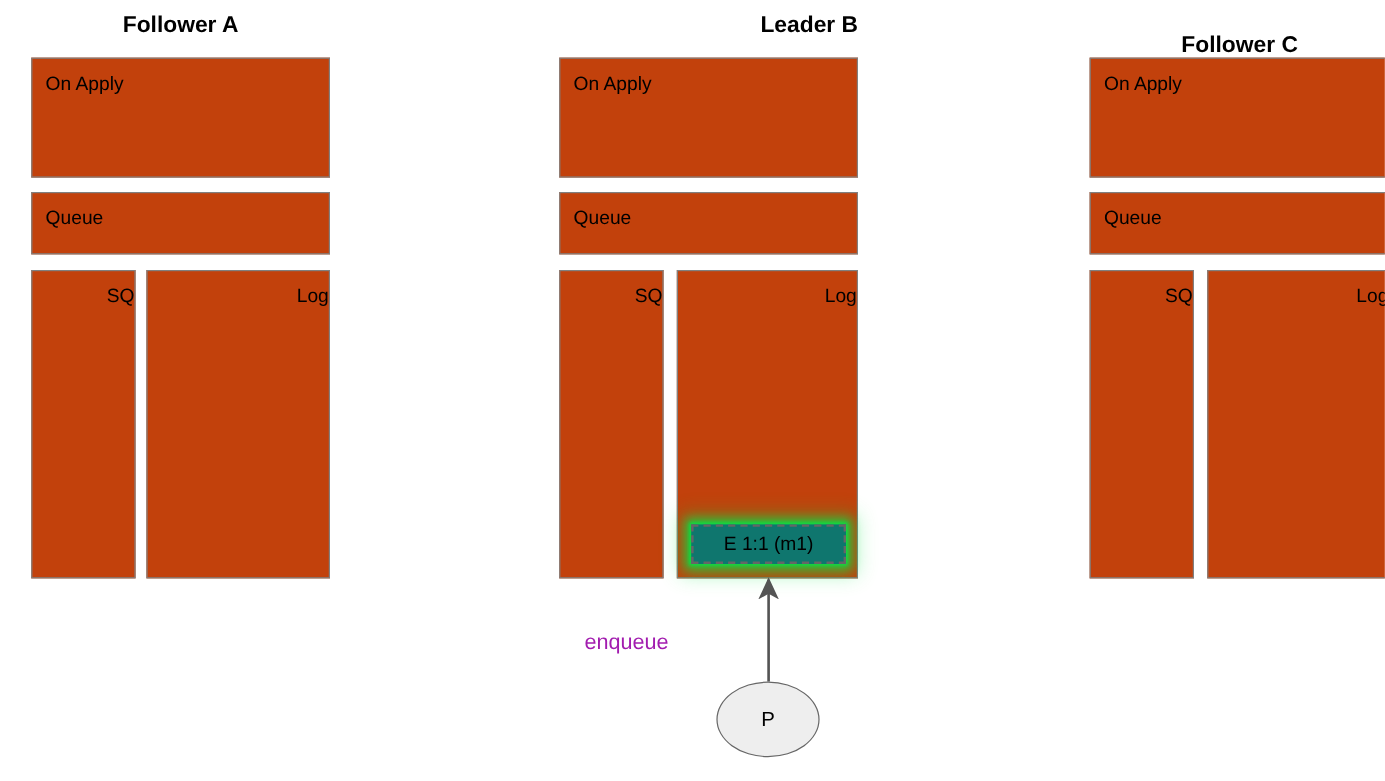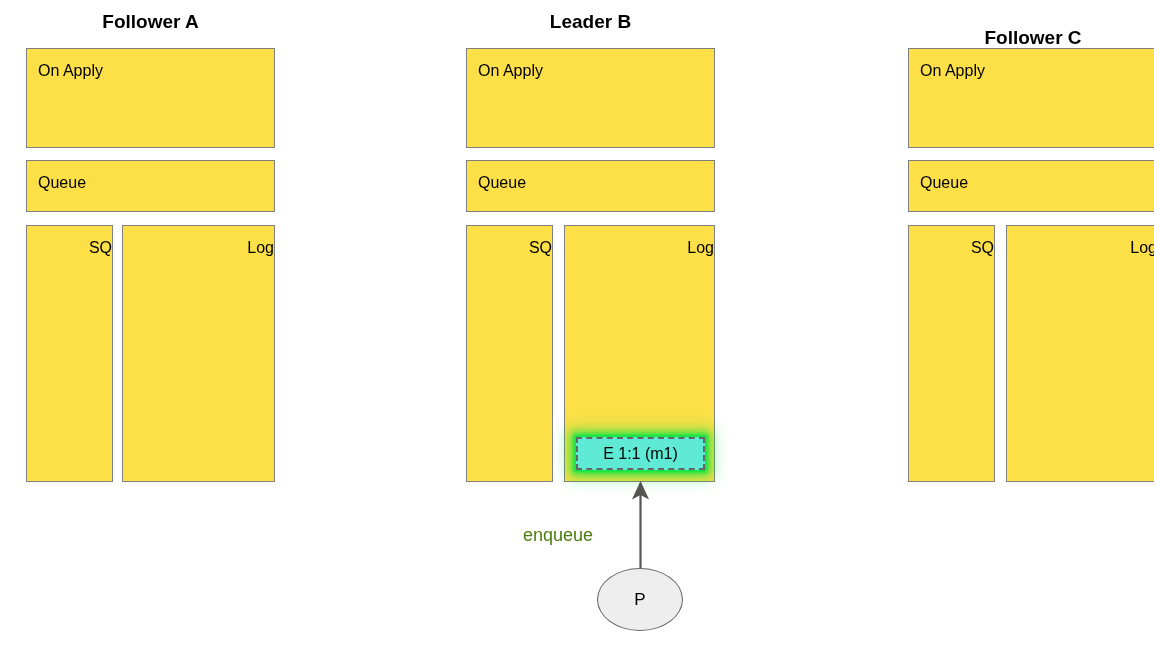--- a/index.html
+++ b/index.html
@@ -28,21 +28,21 @@
     font-weight: bold;
     color: #000000;
     text-align: center;
     line-height: 24px;
     white-space: nowrap;
   }
 
   
   .box {
     position: absolute;
-    background: #fde047;
+    background: #c2410c;
     border: 1.5px solid #808080;
     box-sizing: border-box;
     text-decoration: underline;
   }
   .box > .box-label {
     position: absolute;
     font-size: 16px;
     color: #000000;
     line-height: 20px;
     white-space: nowrap;
@@ -56,21 +56,21 @@
   .box.lbl-center > .box-label {
     left: 0;
     right: 0;
     top: 12px;
     text-align: right;
   }
 
   
   .log-entry {
     position: absolute;
-    background: #5eead4;
+    background: #0f766e;
     border: 2px dashed #666666;
     box-sizing: border-box;
     display: flex;
     align-items: center;
     justify-content: center;
     font-size: 16px;
     color: #000000;
     white-space: nowrap;
     box-shadow:
       0 0 3px 2px rgba(0, 230, 70, 0.95),
@@ -89,44 +89,44 @@
     align-items: center;
     justify-content: center;
     font-size: 17px;
     color: #000000;
   }
 
   
   .edge-label {
     position: absolute;
     font-size: 18px;
-    color: #4d7c0f;
+    color: #a21caf;
     line-height: 22px;
     white-space: nowrap;
-    text-align: center;
+    text-align: left;
   }
 
   
   .arrow-layer {
     position: absolute;
     left: 0;
     top: 0;
     width: 1154px;
     height: 651px;
     pointer-events: none;
   }
 </style>
 </head>
 <body>
 
 <div class="canvas">
 
   <div class="col-title" style="left:9px; top:10px; width:249px;">Follower A</div>
 
-  <div class="col-title" style="left:449px; top:10px; width:249px;">Leader B</div>
+  <div class="col-title" style="left:449px; top:10px; width:249px;text-align:right;">Leader B</div>
 
   <div class="col-title" style="left:891px; top:26px; width:250px;">Follower C</div>
 
   <div class="box lbl-left" style="left:9px; top:48px; width:249px; height:100px;">
     <span class="box-label">On Apply</span>
   </div>
 
   <div class="box lbl-left" style="left:9px; top:160px; width:249px; height:52px;">
     <span class="box-label">Queue</span>
   </div>

